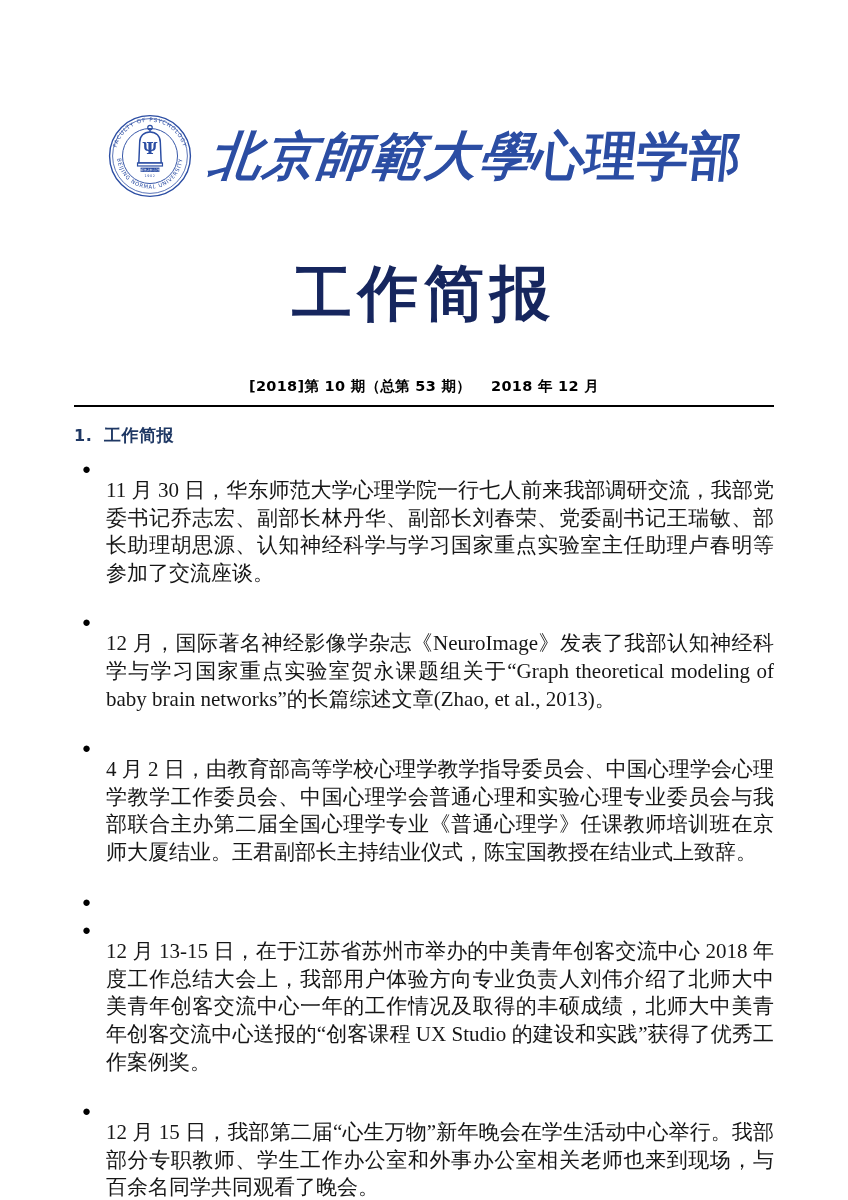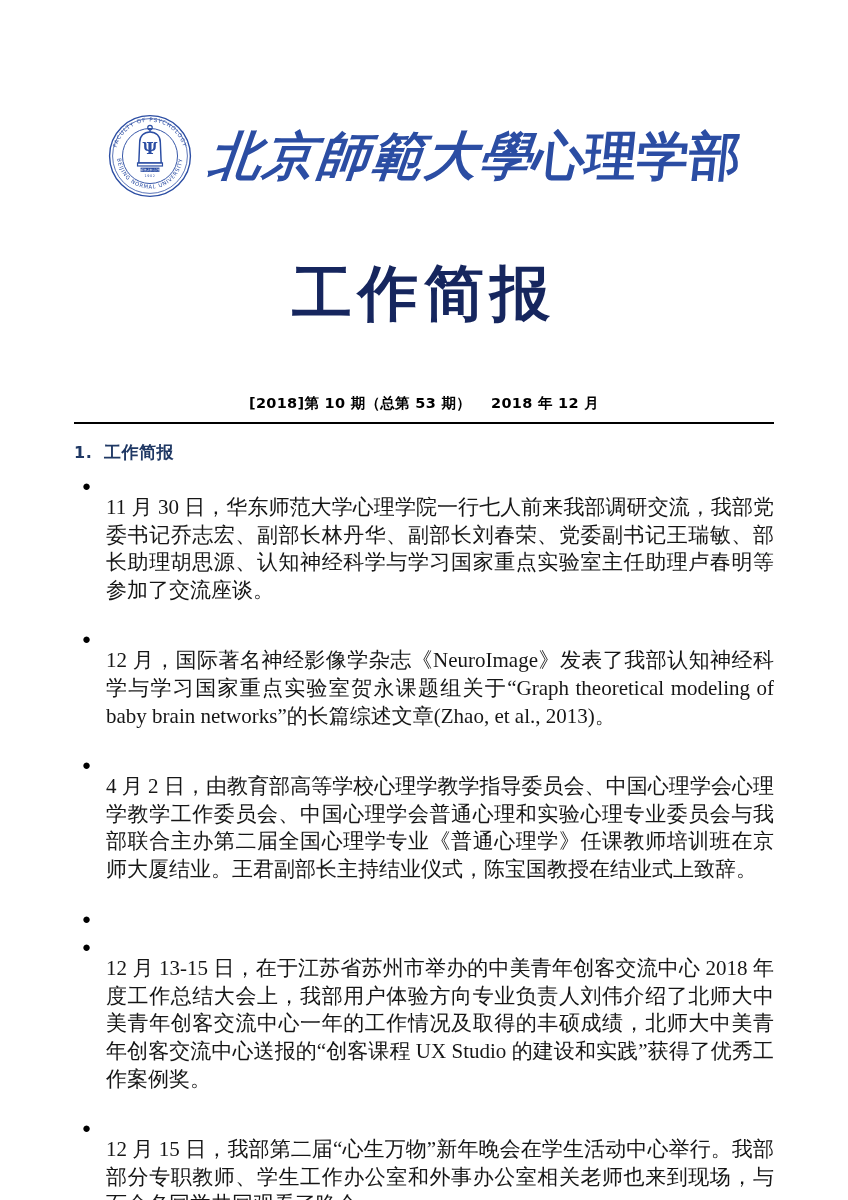--- a/index.html
+++ b/index.html
@@ -68,21 +68,21 @@
     line-height: 1.15;
   }
 
   
   .issue-line {
     text-align: center;
     font-family: "DejaVu Sans", "Liberation Sans", sans-serif;
     font-size: 14.5px;
     font-weight: bold;
     color: #000000;
-    margin-top: 65px;
+    margin-top: 48px;
     letter-spacing: 0.3px;
   }
   .issue-line .gap { display: inline-block; width: 20px; }
   .rule {
     border: 0;
     border-top: 2.4px solid #000000;
     margin: 9px 0 0 0;
     width: 700px;
   }
 

